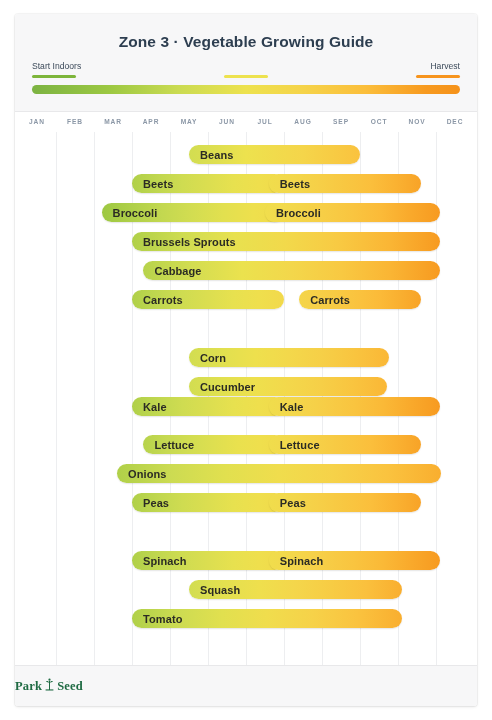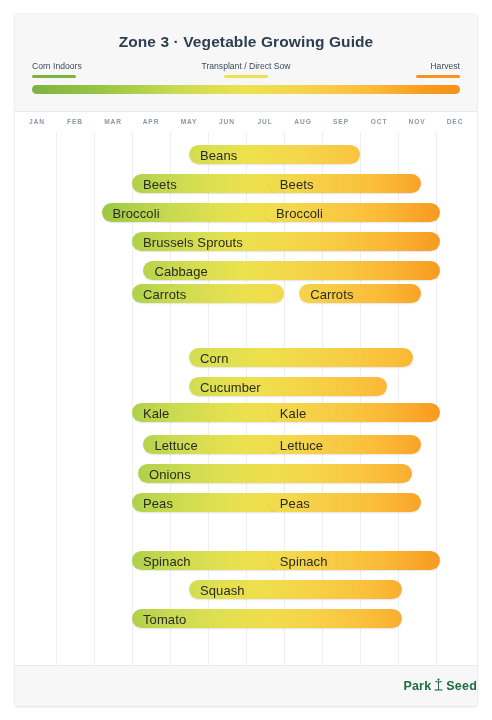--- a/index.html
+++ b/index.html
@@ -62,48 +62,47 @@
     position:absolute;top:0;bottom:0;width:1px;background:#EDEEF0;
   }
   .row{position:absolute;left:0;width:100%;height:29px;}
   .bar{
     position:absolute;top:5px;height:19px;border-radius:10px;
     box-shadow:0 1px 1.5px rgba(0,0,0,.10);
     overflow:hidden;
   }
   .bar-label{
     position:absolute;left:11px;top:50%;transform:translateY(-50%);
-    font-size:13px;font-weight:normal;color:#2B2B24;white-space:nowrap;
+    font-size:11px;font-weight:bold;color:#2B2B24;white-space:nowrap;
     letter-spacing:.1px;
   }
 
   
   #footer{
     position:absolute;left:0;bottom:0;width:100%;height:41px;
     background:#F7F7F8;border-top:1px solid #E8E8EA;box-sizing:border-box;
   }
   #logo{
-    position:absolute;left:0;top:12px;width:100%;text-align:right;
-    font-family:Liberation Sans, sans-serif;
+    position:absolute;left:0;top:12px;width:100%;text-align:left;
+    font-family:Liberation Serif, serif;
     font-size:12.5px;font-weight:bold;color:#1F6B43;letter-spacing:.2px;
   }
   #logo .mark{display:inline-block;vertical-align:-1px;margin:0 2px;}
 </style>
 </head>
 <body>
 
 <div id="card">
 
   <div id="header">
     <div id="title">Zone 3 · Vegetable Growing Guide</div>
 
-    <div class="legend-label" id="lg-start">Corn Indoors</div>
+    <div class="legend-label" id="lg-start">Start Indoors</div>
     <div class="legend-swatch" id="sw-start"></div>
 
-    <div class="legend-label" id="lg-mid">Transplant / Direct Sow</div>
     <div class="legend-swatch" id="sw-mid"></div>
 
     <div class="legend-label" id="lg-end">Harvest</div>
     <div class="legend-swatch" id="sw-end"></div>
 
     <div id="gradient-bar"></div>
   </div>
 
   <div id="axis">
       <div class="month-label" style="left: 3px; width: 38px;">JAN</div>
@@ -156,56 +155,56 @@
       <div class="row" style="top: 124px;">
         <div class="bar" style="left: 128.4px; width: 296.4px; background: linear-gradient(90deg, rgb(183, 211, 76) 0%, rgb(211, 221, 81) 16.6667%, rgb(235, 226, 78) 33.3333%, rgb(243, 215, 75) 50%, rgb(248, 201, 66) 66.6667%, rgb(250, 181, 52) 83.3333%, rgb(247, 154, 32) 100%);">
           <span class="bar-label">Cabbage</span>
         </div>
       </div>
       <div class="row" style="top: 95px;">
         <div class="bar" style="left: 117px; width: 307.8px; background: linear-gradient(90deg, rgb(176, 208, 73) 0%, rgb(207, 220, 81) 16.6667%, rgb(232, 225, 79) 33.3333%, rgb(242, 217, 75) 50%, rgb(248, 202, 67) 66.6667%, rgb(250, 182, 53) 83.3333%, rgb(247, 154, 32) 100%);">
           <span class="bar-label">Brussels Sprouts</span>
         </div>
       </div>
-      <div class="row" style="top: 147px;">
+      <div class="row" style="top: 153px;">
         <div class="bar" style="left: 117px; width: 152px; background: linear-gradient(90deg, rgb(176, 208, 73) 0%, rgb(192, 215, 79) 16.6667%, rgb(207, 220, 81) 33.3333%, rgb(219, 222, 80) 50%, rgb(231, 225, 79) 66.6667%, rgb(239, 223, 77) 83.3333%, rgb(242, 217, 75) 100%);">
           <span class="bar-label">Carrots</span>
         </div>
         <div class="bar" style="left: 284.2px; width: 121.6px; background: linear-gradient(90deg, rgb(244, 213, 74) 0%, rgb(246, 207, 71) 16.6667%, rgb(248, 201, 66) 33.3333%, rgb(250, 194, 62) 50%, rgb(251, 186, 56) 66.6667%, rgb(249, 175, 48) 83.3333%, rgb(248, 163, 39) 100%);">
           <span class="bar-label">Carrots</span>
         </div>
       </div>
       <div class="row" style="top: 211px;">
-        <div class="bar" style="left: 174px; width: 224px; background: linear-gradient(90deg, rgb(210, 221, 81) 0%, rgb(225, 224, 79) 16.6667%, rgb(238, 224, 77) 33.3333%, rgb(243, 216, 75) 50%, rgb(246, 207, 71) 66.6667%, rgb(249, 196, 63) 83.3333%, rgb(250, 183, 54) 100%);">
+        <div class="bar" style="left: 174px; width: 200px; background: linear-gradient(90deg, rgb(210, 221, 81) 0%, rgb(225, 224, 79) 16.6667%, rgb(238, 224, 77) 33.3333%, rgb(243, 216, 75) 50%, rgb(246, 207, 71) 66.6667%, rgb(249, 196, 63) 83.3333%, rgb(250, 183, 54) 100%);">
           <span class="bar-label">Corn</span>
         </div>
       </div>
       <div class="row" style="top: 240px;">
         <div class="bar" style="left: 174px; width: 197.6px; background: linear-gradient(90deg, rgb(210, 221, 81) 0%, rgb(225, 224, 79) 16.6667%, rgb(238, 224, 77) 33.3333%, rgb(243, 216, 75) 50%, rgb(246, 207, 71) 66.6667%, rgb(249, 196, 63) 83.3333%, rgb(250, 183, 54) 100%);">
           <span class="bar-label">Cucumber</span>
         </div>
       </div>
-      <div class="row" style="top: 266px;">
+      <div class="row" style="top: 260px;">
         <div class="bar" style="left: 117px; width: 152px; background: linear-gradient(90deg, rgb(176, 208, 73) 0%, rgb(192, 215, 79) 16.6667%, rgb(207, 220, 81) 33.3333%, rgb(219, 222, 80) 50%, rgb(231, 225, 79) 66.6667%, rgb(239, 223, 77) 83.3333%, rgb(242, 217, 75) 100%);">
           <span class="bar-label">Kale</span>
         </div>
         <div class="bar" style="left: 253.8px; width: 171px; background: linear-gradient(90deg, rgb(240, 221, 76) 0%, rgb(244, 214, 75) 16.6667%, rgb(247, 205, 70) 33.3333%, rgb(249, 196, 63) 50%, rgb(250, 185, 55) 66.6667%, rgb(249, 169, 43) 83.3333%, rgb(247, 154, 32) 100%);">
           <span class="bar-label">Kale</span>
         </div>
       </div>
       <div class="row" style="top: 298px;">
         <div class="bar" style="left: 128.4px; width: 140.6px; background: linear-gradient(90deg, rgb(183, 211, 76) 0%, rgb(198, 217, 81) 16.6667%, rgb(210, 221, 81) 33.3333%, rgb(222, 223, 80) 50%, rgb(233, 225, 78) 66.6667%, rgb(239, 223, 77) 83.3333%, rgb(242, 217, 75) 100%);">
           <span class="bar-label">Lettuce</span>
         </div>
         <div class="bar" style="left: 253.8px; width: 152px; background: linear-gradient(90deg, rgb(240, 221, 76) 0%, rgb(243, 215, 75) 16.6667%, rgb(246, 207, 71) 33.3333%, rgb(248, 199, 65) 50%, rgb(251, 191, 60) 66.6667%, rgb(250, 178, 50) 83.3333%, rgb(248, 163, 39) 100%);">
           <span class="bar-label">Lettuce</span>
         </div>
       </div>
       <div class="row" style="top: 327px;">
-        <div class="bar" style="left: 123px; width: 274px; background: linear-gradient(90deg, rgb(176, 208, 73) 0%, rgb(204, 219, 82) 16.6667%, rgb(225, 224, 79) 33.3333%, rgb(240, 221, 77) 50%, rgb(246, 210, 73) 66.6667%, rgb(250, 195, 63) 83.3333%, rgb(249, 174, 47) 100%);">
+        <div class="bar" style="left: 102px; width: 324px; background: linear-gradient(90deg, rgb(176, 208, 73) 0%, rgb(204, 219, 82) 16.6667%, rgb(225, 224, 79) 33.3333%, rgb(240, 221, 77) 50%, rgb(246, 210, 73) 66.6667%, rgb(250, 195, 63) 83.3333%, rgb(249, 174, 47) 100%);">
           <span class="bar-label">Onions</span>
         </div>
       </div>
       <div class="row" style="top: 356px;">
         <div class="bar" style="left: 117px; width: 152px; background: linear-gradient(90deg, rgb(176, 208, 73) 0%, rgb(192, 215, 79) 16.6667%, rgb(207, 220, 81) 33.3333%, rgb(219, 222, 80) 50%, rgb(231, 225, 79) 66.6667%, rgb(239, 223, 77) 83.3333%, rgb(242, 217, 75) 100%);">
           <span class="bar-label">Peas</span>
         </div>
         <div class="bar" style="left: 253.8px; width: 152px; background: linear-gradient(90deg, rgb(240, 221, 76) 0%, rgb(243, 215, 75) 16.6667%, rgb(246, 207, 71) 33.3333%, rgb(248, 199, 65) 50%, rgb(251, 191, 60) 66.6667%, rgb(250, 178, 50) 83.3333%, rgb(248, 163, 39) 100%);">
           <span class="bar-label">Peas</span>
         </div>

